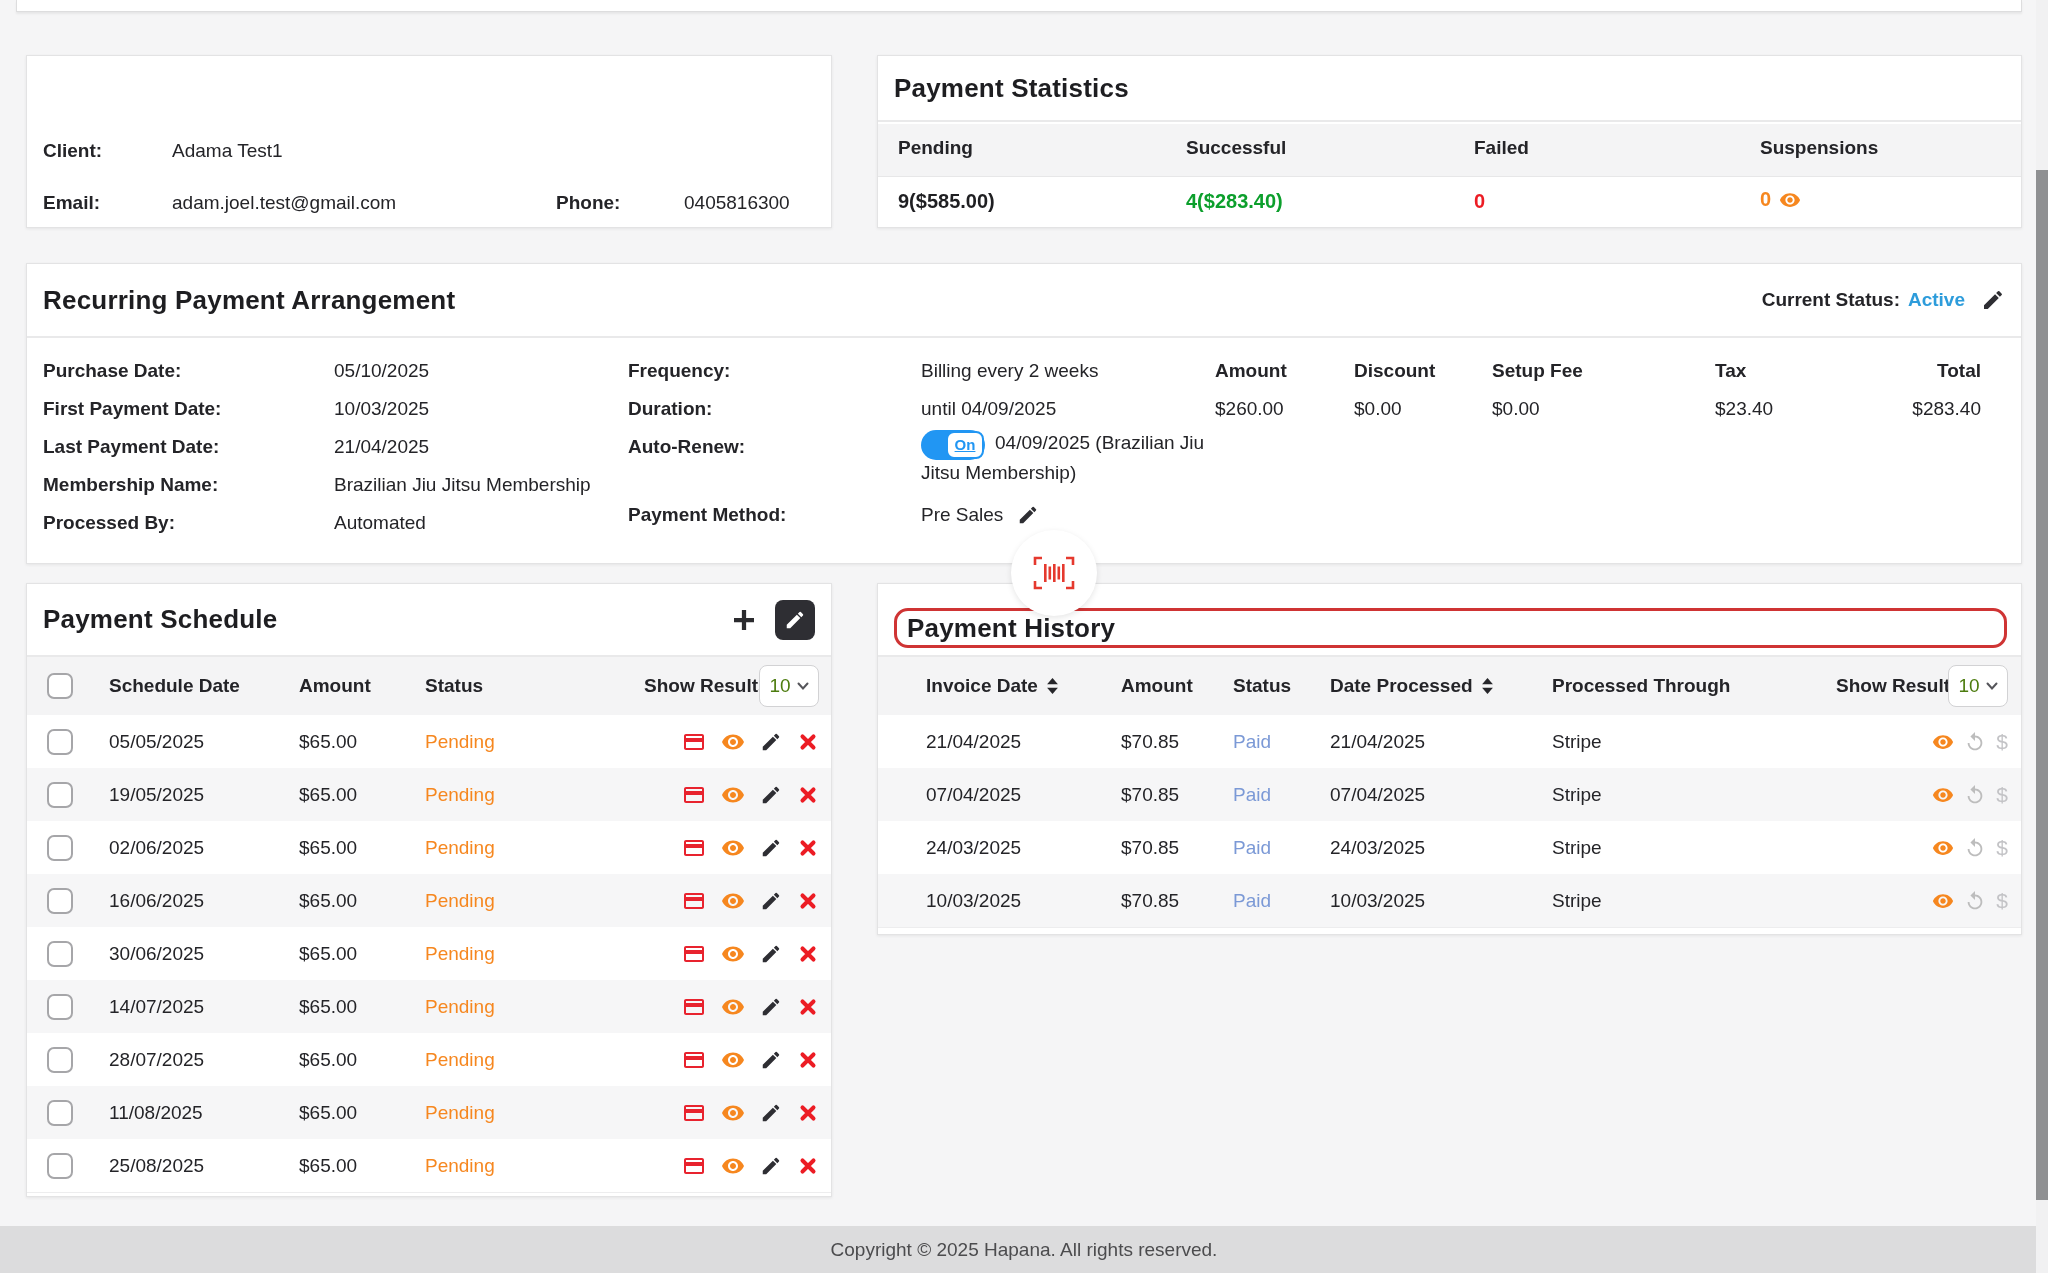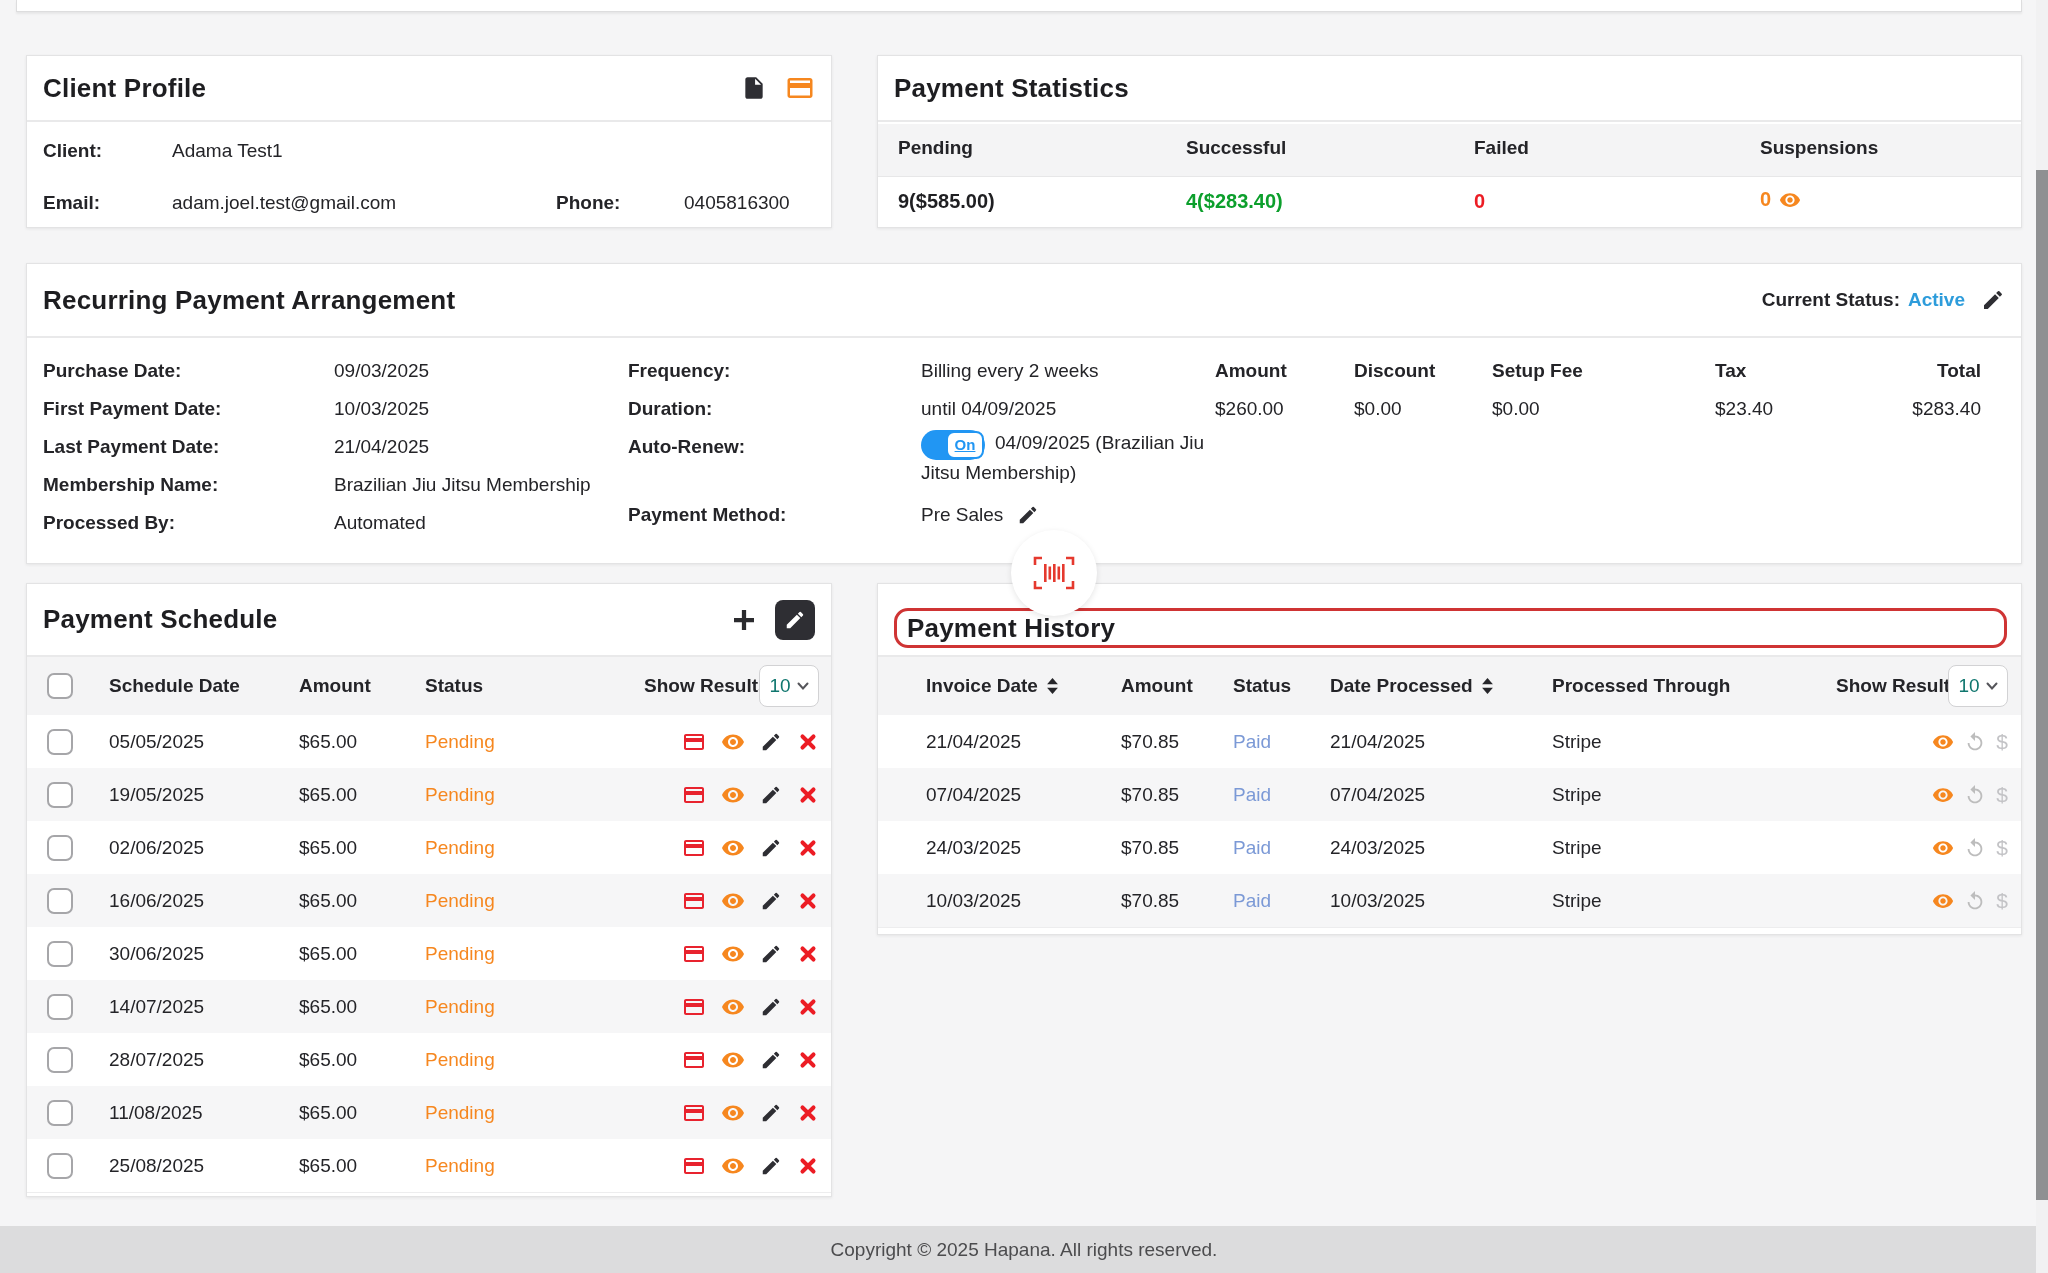--- a/index.html
+++ b/index.html
@@ -21,21 +21,21 @@
   .t-row{position:absolute;left:0;right:0;height:53px;border-bottom:1px solid #ededee;background:#fff;}
   .t-row.zebra{background:#f6f6f7;}
   .cell{position:absolute;top:0;bottom:0;display:flex;align-items:center;gap:8px;font-size:19px;color:#242428;}
   .cell.th{font-weight:700;}
   .pending{color:#F6871F;}
   .paid{color:#7B99D6;}
   .icons{display:flex;align-items:center;gap:15px;}
   .ic{width:24px;height:24px;display:block;}
   .ic.sm{width:22px;height:22px;}
   .checkbox{width:26px;height:26px;border:2px solid #a6a6a9;border-radius:7px;background:#fff;box-sizing:border-box;display:inline-block;}
-  .select{width:58px;height:40px;border:1px solid #d2d2d4;border-radius:8px;background:#fff;display:flex;align-items:center;justify-content:center;gap:6px;font-size:19px;color:#0f766e;}
+  .select{width:58px;height:40px;border:1px solid #d2d2d4;border-radius:8px;background:#fff;display:flex;align-items:center;justify-content:center;gap:6px;font-size:19px;color:#4d7c0f;}
   .chev{width:12px;height:8px;}
   .sort{width:13px;height:18px;color:#26262a;}
   
   .dark{color:#2e2e33;}
   .orange{color:#F6871F;}
   .red{color:#E8232E;}
   .xred{color:#EC1C24;}
   .gray{color:#BDBDBD;}
   .dollar{font-size:21px;color:#c3c3c6;font-weight:400;}
   .statval{font-size:20px;font-weight:700;}
@@ -100,30 +100,20 @@
     <rect fill="currentColor" x="16.5" y="10.5" width="2.6" height="13"></rect>
     <rect fill="currentColor" x="21" y="8" width="2.6" height="18"></rect>
     <rect fill="currentColor" x="25.5" y="10.5" width="2.6" height="13"></rect>
     <rect fill="currentColor" x="30" y="8" width="2.6" height="18"></rect>
   </symbol>
 </svg>
 
 <div class="topstrip"></div>
 
 <div class="card" style="left:26px;top:55px;width:806px;height:173px;">
-  <div class="card-head" style="height:66px;">
-    <span class="card-title">Client Profile</span>
-    <span class="spacer"></span>
-    <svg class="ic dark" style="width:26px;height:26px">
-        <use href="#i-file"></use>
-      </svg>
-    <svg class="ic orange" style="width:30px;height:30px;margin-left:18px">
-        <use href="#i-card"></use>
-      </svg>
-  </div>
   <span class="abs lbl" style="left:16px;top:84px">Client:</span>
   <span class="abs val" style="left:145px;top:84px">Adama Test1</span>
   <span class="abs lbl" style="left:16px;top:136px">Email:</span>
   <span class="abs val" style="left:145px;top:136px">adam.joel.test@gmail.com</span>
   <span class="abs lbl" style="left:529px;top:136px">Phone:</span>
   <span class="abs val" style="left:657px;top:136px">0405816300</span>
 </div>
 
 <div class="card" style="left:877px;top:55px;width:1145px;height:173px;">
   <div class="card-head" style="height:66px;">
@@ -151,21 +141,21 @@
     <span class="card-title">Recurring Payment Arrangement</span>
     <span class="spacer"></span>
     <span class="lbl">Current Status:</span>
     <span class="lbl" style="color:#2D9CDB;margin-left:8px">Active</span>
     <svg class="ic dark" style="margin-left:16px">
         <use href="#i-edit"></use>
       </svg>
   </div>
 
   <span class="abs lbl" style="left:16px;top:96px">Purchase Date:</span>
-  <span class="abs val" style="left:307px;top:96px">09/03/2025</span>
+  <span class="abs val" style="left:307px;top:96px">05/10/2025</span>
   <span class="abs lbl" style="left:16px;top:134px">First Payment Date:</span>
   <span class="abs val" style="left:307px;top:134px">10/03/2025</span>
   <span class="abs lbl" style="left:16px;top:172px">Last Payment Date:</span>
   <span class="abs val" style="left:307px;top:172px">21/04/2025</span>
   <span class="abs lbl" style="left:16px;top:210px">Membership Name:</span>
   <span class="abs val" style="left:307px;top:210px">Brazilian Jiu Jitsu Membership</span>
   <span class="abs lbl" style="left:16px;top:248px">Processed By:</span>
   <span class="abs val" style="left:307px;top:248px">Automated</span>
 
   <span class="abs lbl" style="left:601px;top:96px">Frequency:</span>

